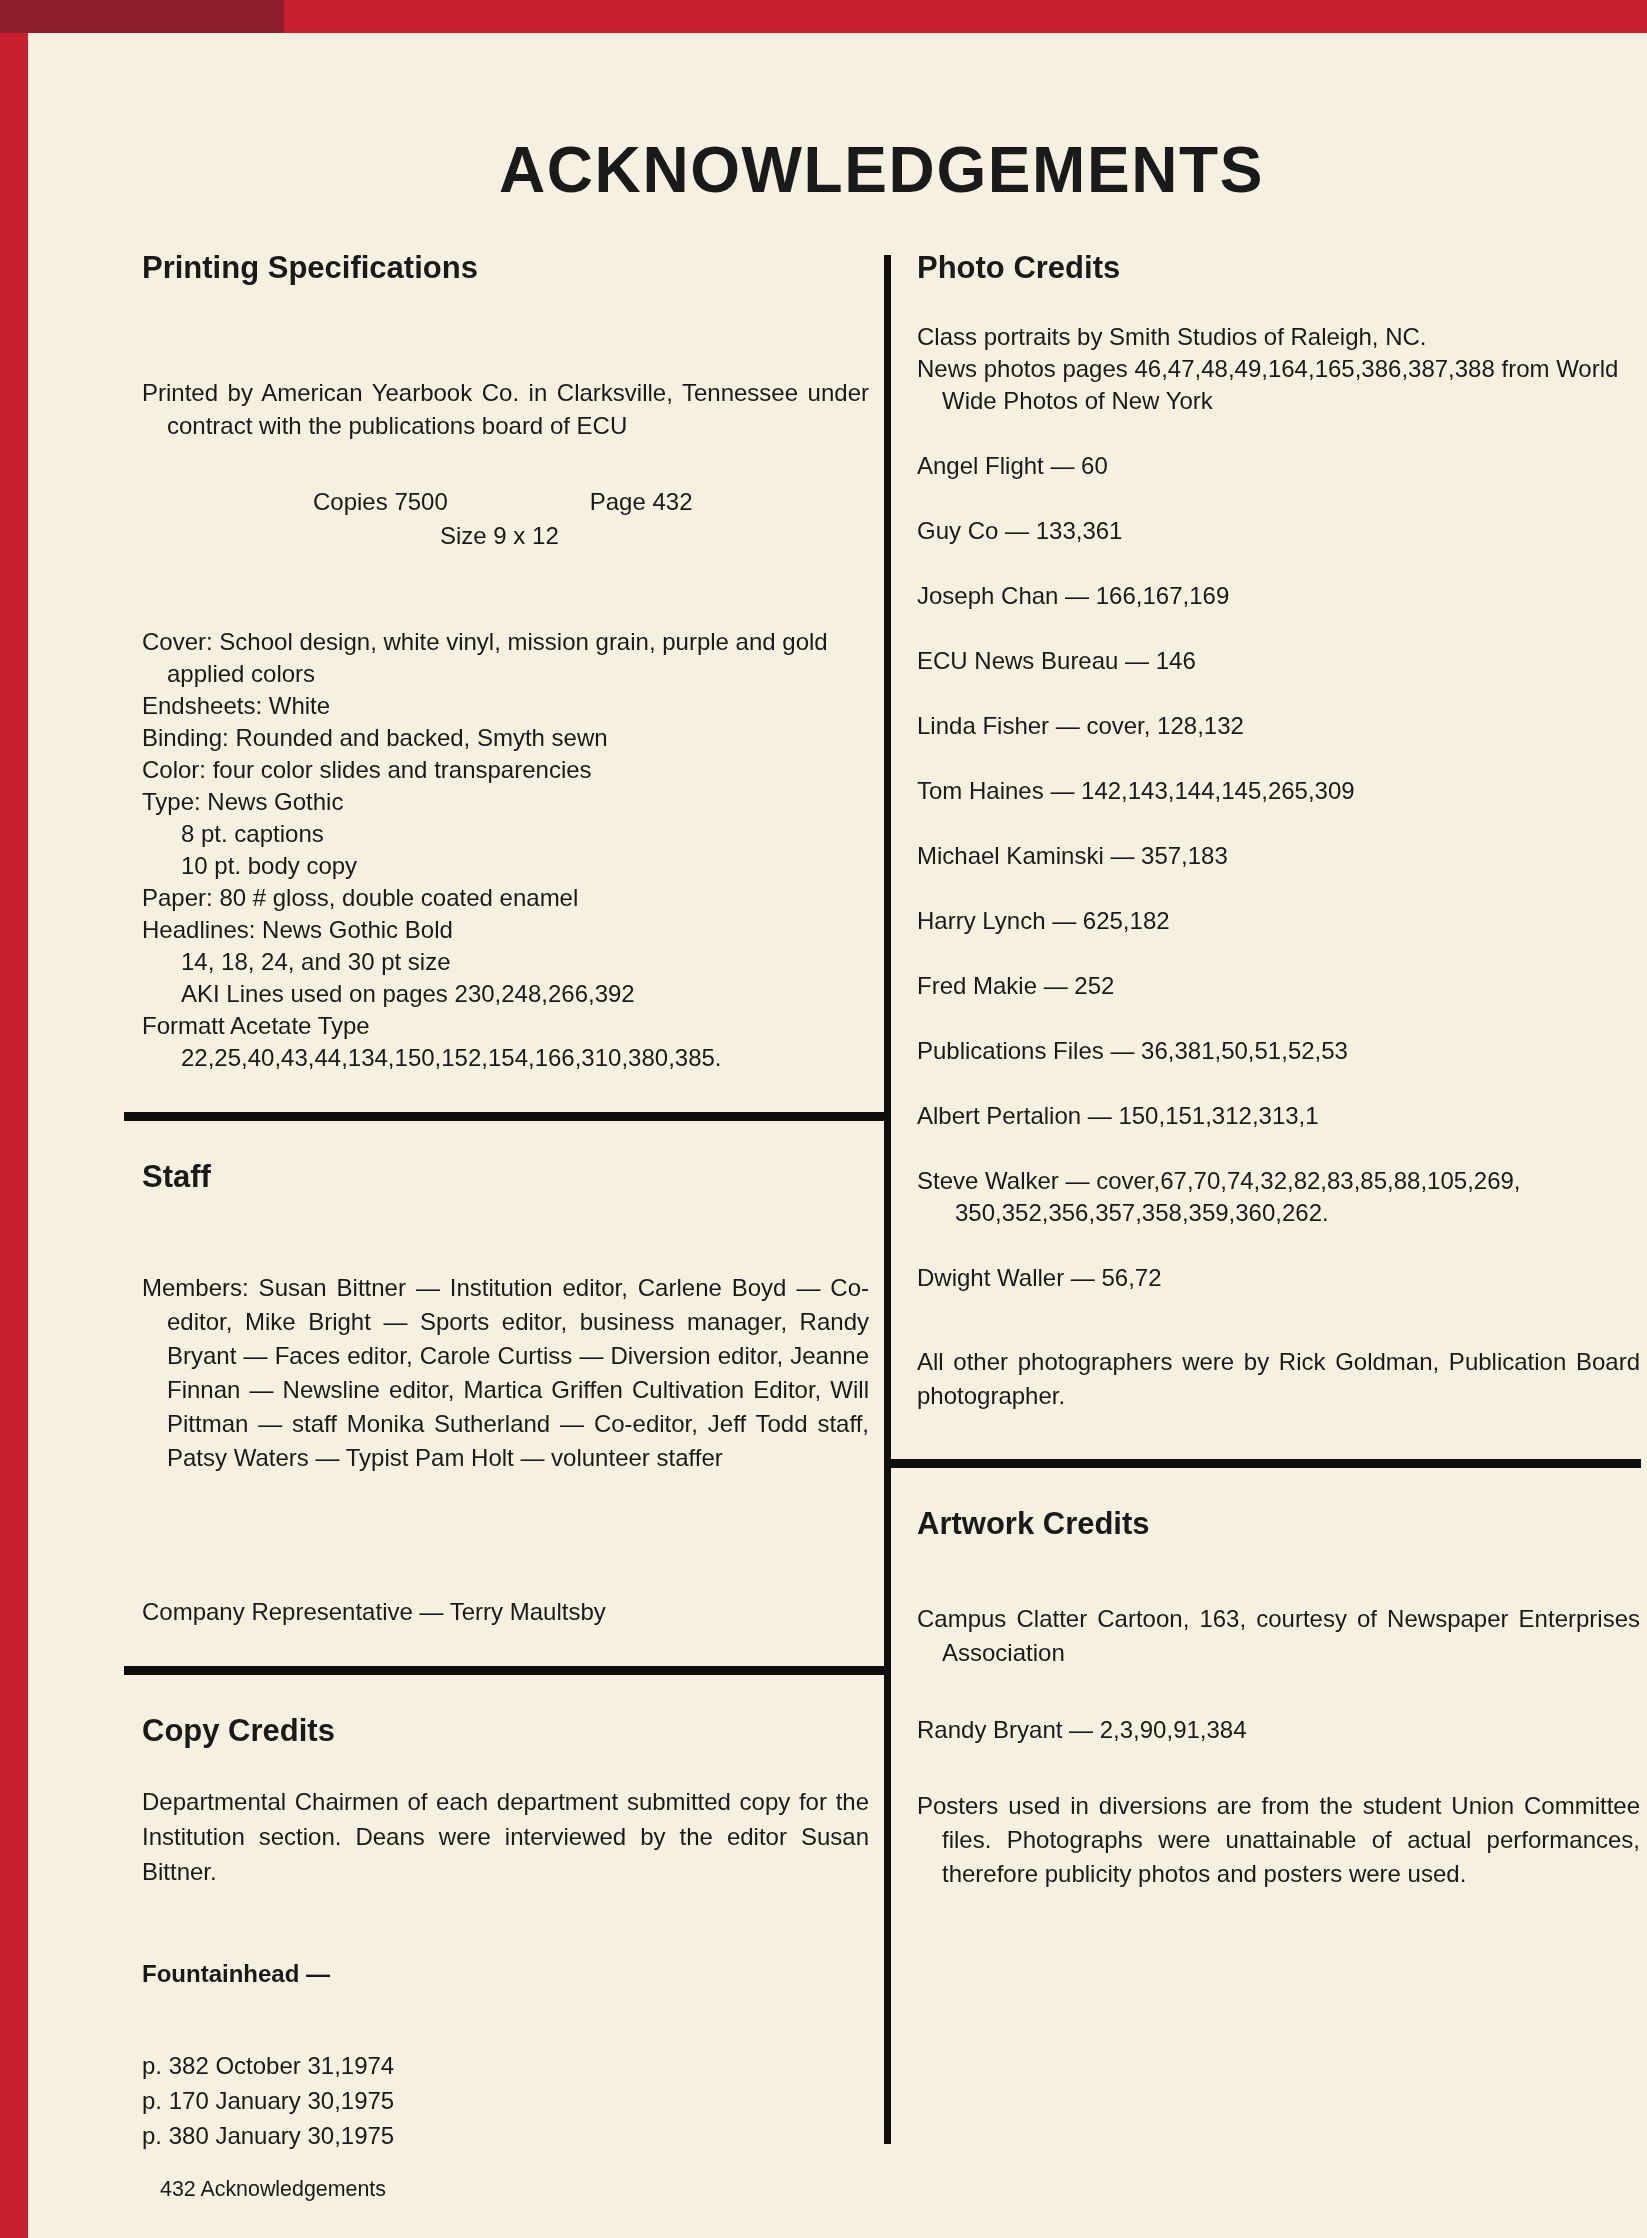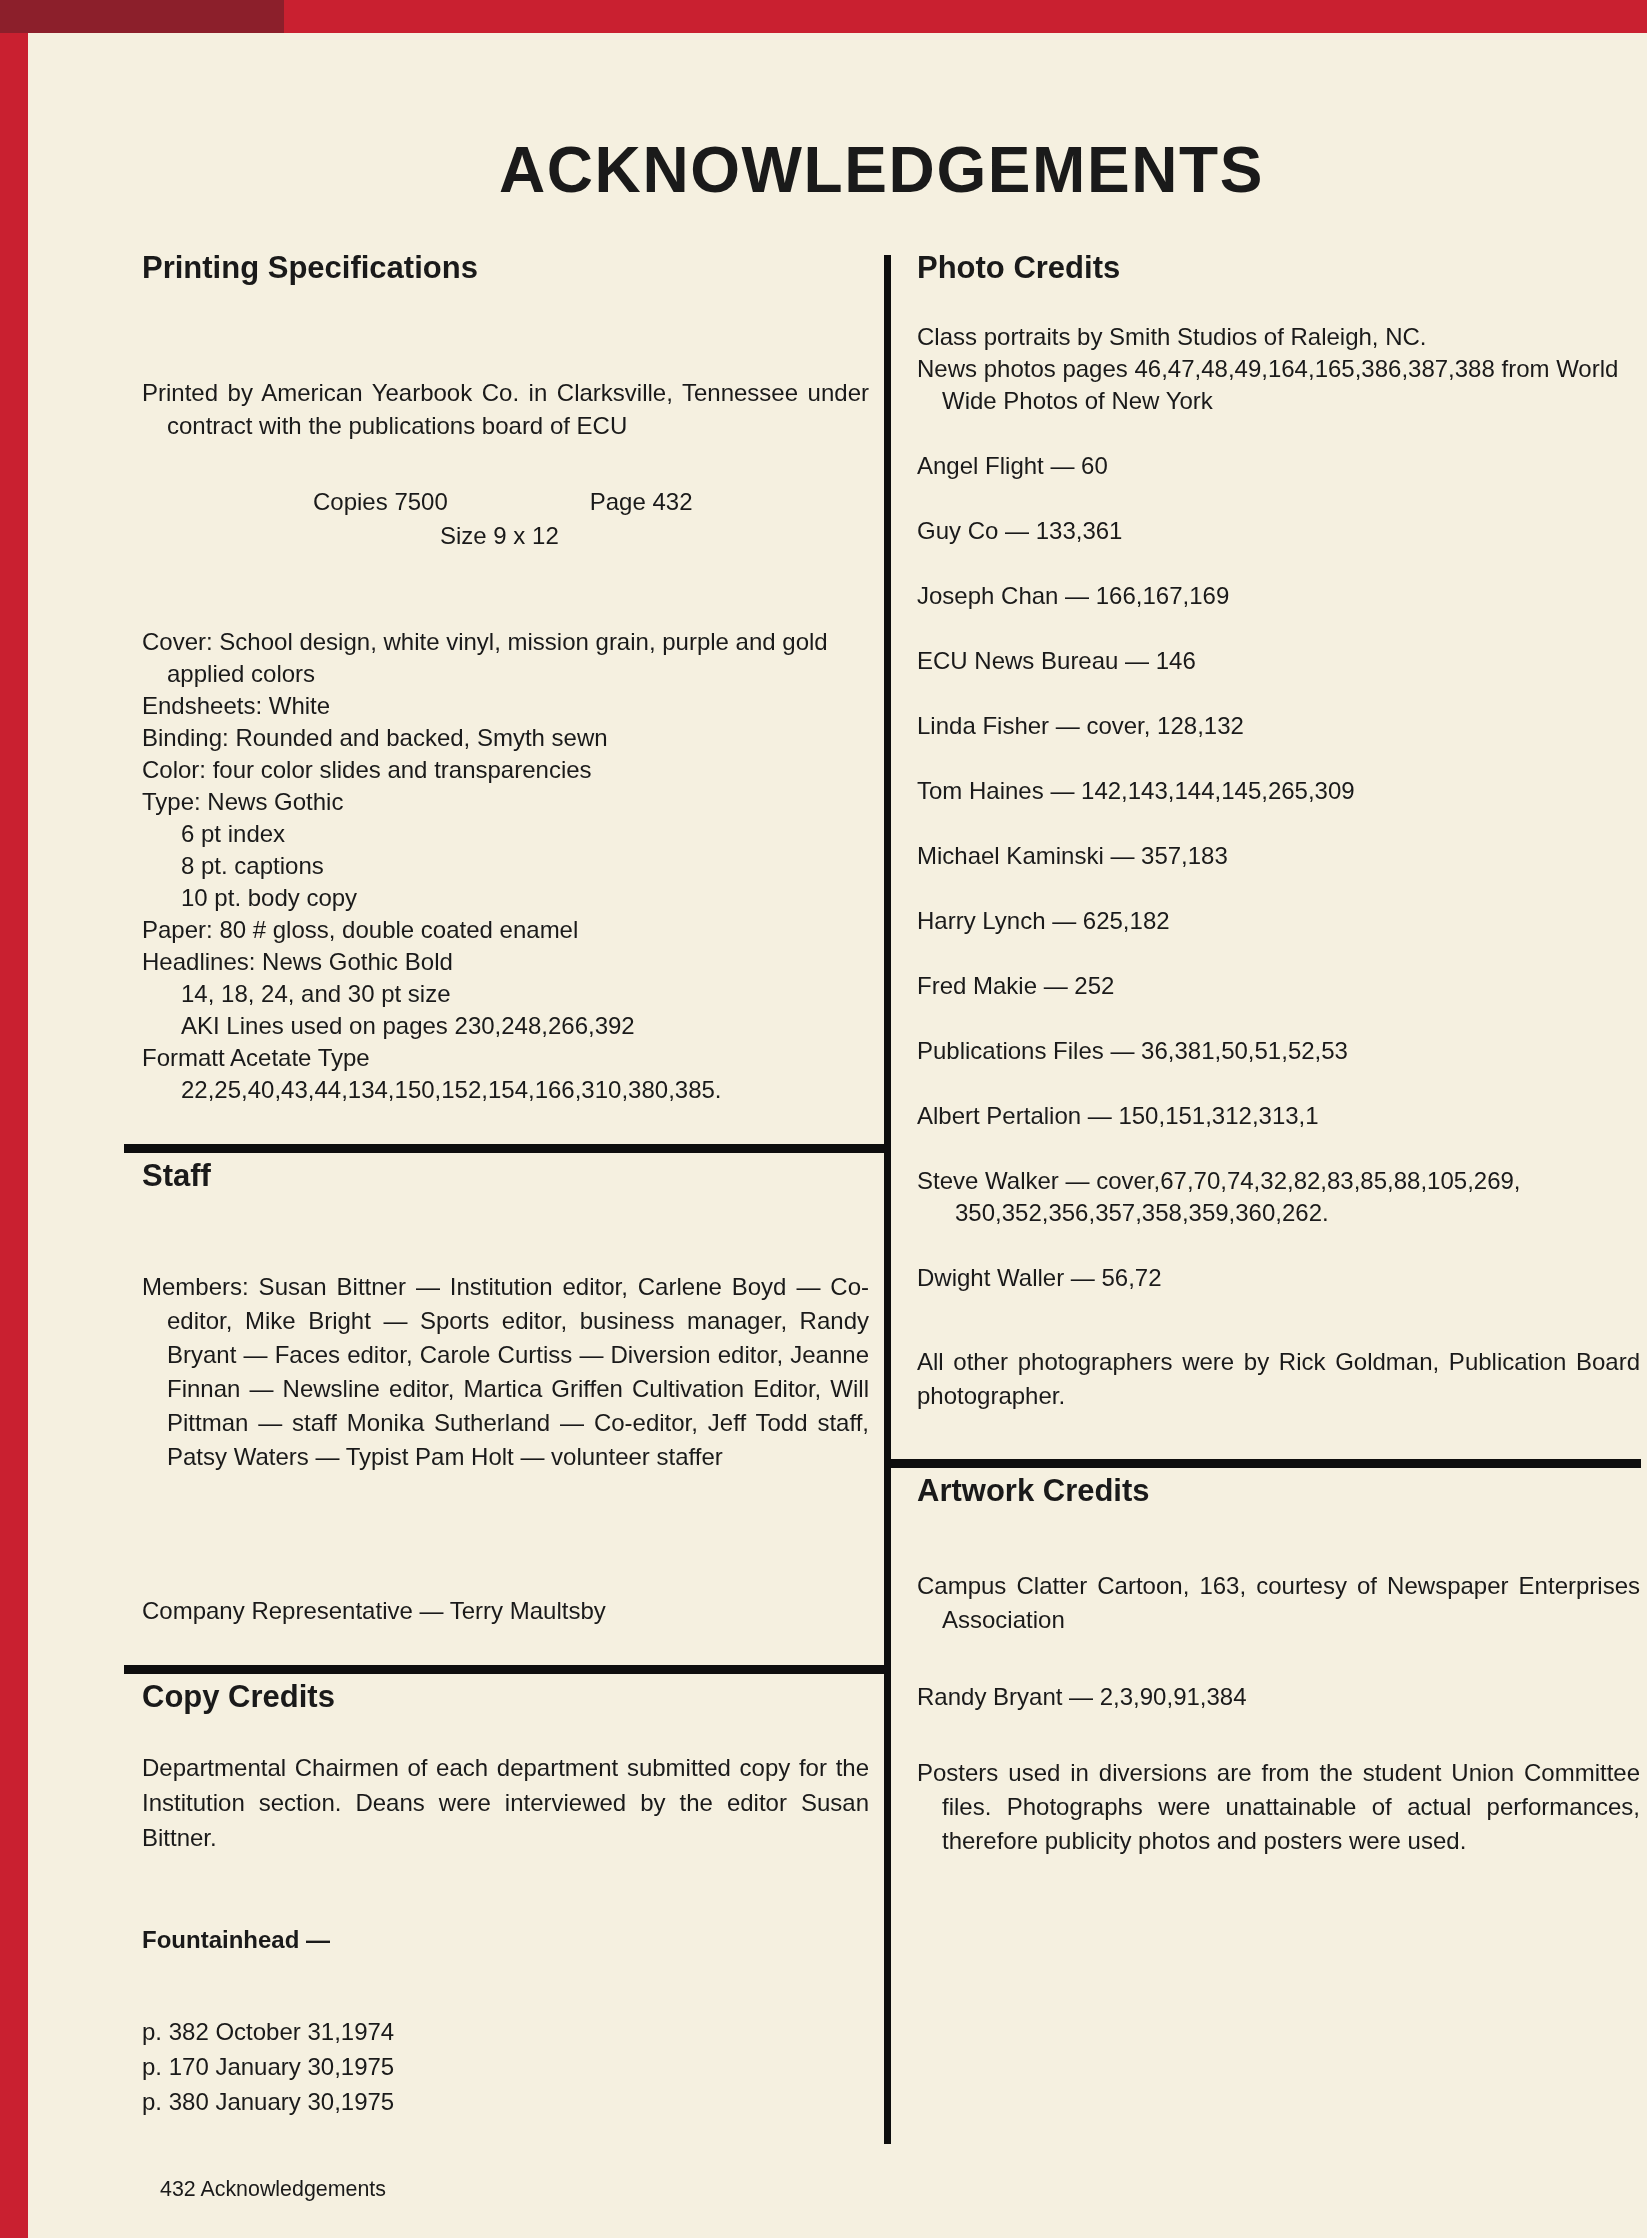--- a/index.html
+++ b/index.html
@@ -97,21 +97,21 @@
     width: 763px;
   }
   .rule-right {
     height: 9px;
     background: #0e0e0e;
     margin-top: 46px;
     margin-left: -26px;
     width: 750px;
   }
 
-  .staff-heading, .copy-heading, .artwork-heading { margin-top: 5px; }
+  .staff-heading, .copy-heading, .artwork-heading { margin-top: 38px; }
   .members { margin-top: 76px; line-height: 34px; }
   .company-rep { margin-top: 120px; }
   .copy-body { margin-top: 35px; line-height: 35px; }
   .fountainhead { margin-top: 68px; font-weight: bold; }
   .fh-lines { margin-top: 58px; }
   .fh-lines p { line-height: 35px; }
 
   
   .photo-intro-1 { margin-top: 35px; line-height: 32px; }
   .photo-intro-2 { line-height: 32px; }
@@ -153,21 +153,20 @@
           <span>Page 432</span>
         </div>
         <div class="size-row">Size 9 x 12</div>
 
         <div class="spec-list">
           <p class="spec hang">Cover: School design, white vinyl, mission grain, purple and gold applied colors</p>
           <p class="spec hang">Endsheets: White</p>
           <p class="spec hang">Binding: Rounded and backed, Smyth sewn</p>
           <p class="spec hang">Color: four color slides and transparencies</p>
           <p class="spec hang">Type: News Gothic</p>
-          <p class="spec hang ind">6 pt index</p>
           <p class="spec hang ind">8 pt. captions</p>
           <p class="spec hang ind">10 pt. body copy</p>
           <p class="spec hang">Paper: 80 # gloss, double coated enamel</p>
           <p class="spec hang">Headlines: News Gothic Bold</p>
           <p class="spec hang ind">14, 18, 24, and 30 pt size</p>
           <p class="spec hang ind">AKI Lines used on pages 230,248,266,392</p>
           <p class="spec hang">Formatt Acetate Type</p>
           <p class="spec hang ind">22,25,40,43,44,134,150,152,154,166,310,380,385.</p>
         </div>
       </section>

